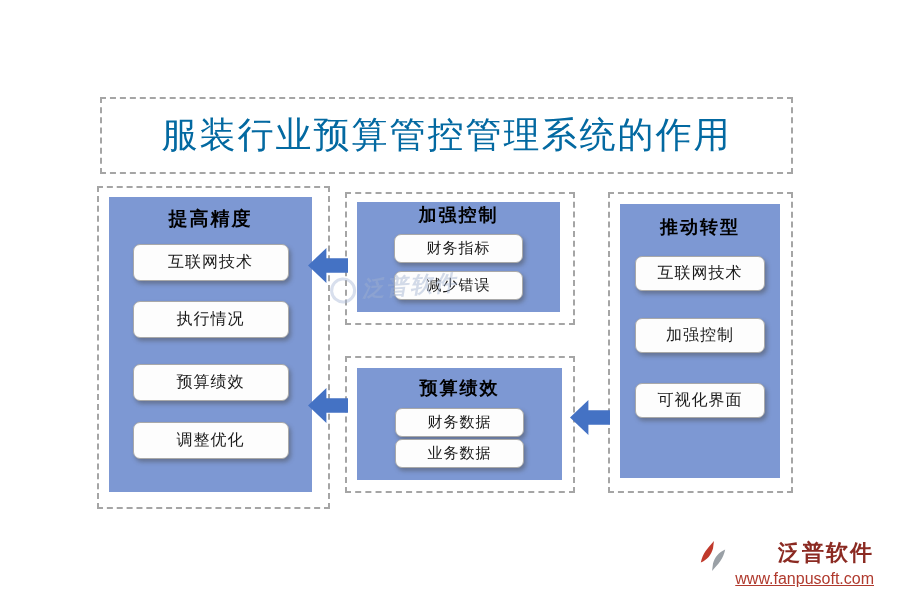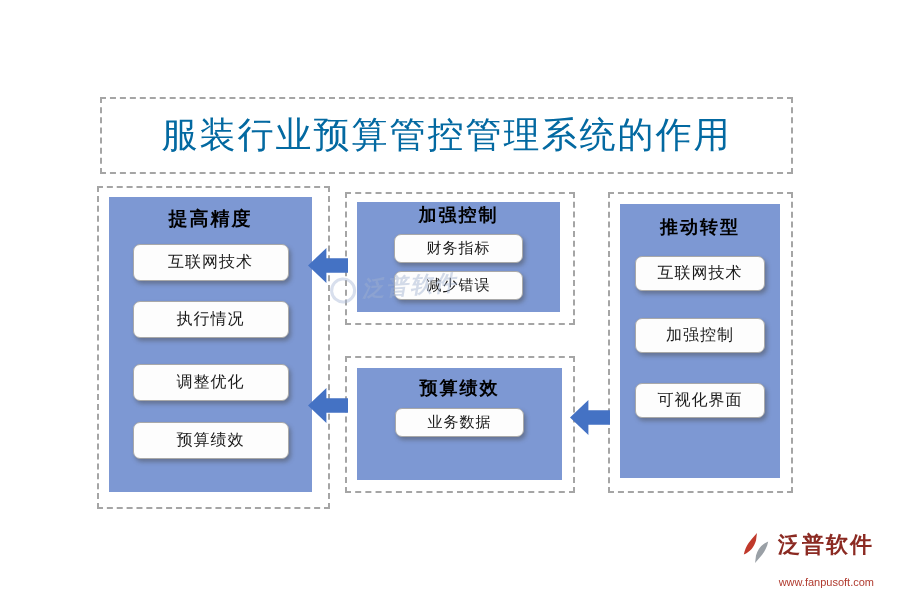--- a/index.html
+++ b/index.html
@@ -105,50 +105,51 @@
   }
 
   
   .footer {
     position:absolute; right:26px; bottom:12px;
     display:flex; align-items:flex-start; gap:7px;
   }
   .footer .logo-icon { width:30px; height:32px; margin-top:2px; }
   .footer-text { display:flex; flex-direction:column; align-items:flex-end; }
   .footer-brand { font-size:22px; font-weight:bold; color:#8b2a22; letter-spacing:2px; }
-  .footer-url { font-size:11px; color:#b03a2e; margin-top:16px; font-family:"Liberation Sans", sans-serif; }
+  .footer-url { font-size:16px; color:#b03a2e; margin-top:2px; font-family:"Liberation Sans", sans-serif;text-decoration:underline; }
 </style>
 </head>
 <body>
 
 <div class="stage">
 
   <div class="dash-box title-box">
     <div class="main-title">服装行业预算管控管理系统的作用</div>
   </div>
 
   <div class="dash-box group-left"></div>
   <div class="panel panel-left">
     <div class="panel-title">提高精度</div>
     <div class="pill">互联网技术</div>
     <div class="pill">执行情况</div>
+    <div class="pill">预算绩效</div>
     <div class="pill">调整优化</div>
-    <div class="pill">预算绩效</div>
   </div>
 
   <div class="dash-box group-mid-top"></div>
   <div class="panel panel-mid-top">
     <div class="panel-title">加强控制</div>
     <div class="pill">财务指标</div>
     <div class="pill">减少错误</div>
   </div>
 
   <div class="dash-box group-mid-bot"></div>
   <div class="panel panel-mid-bot">
     <div class="panel-title">预算绩效</div>
+    <div class="pill">财务数据</div>
     <div class="pill">业务数据</div>
   </div>
 
   <div class="dash-box group-right"></div>
   <div class="panel panel-right">
     <div class="panel-title">推动转型</div>
     <div class="pill">互联网技术</div>
     <div class="pill">加强控制</div>
     <div class="pill">可视化界面</div>
   </div>

